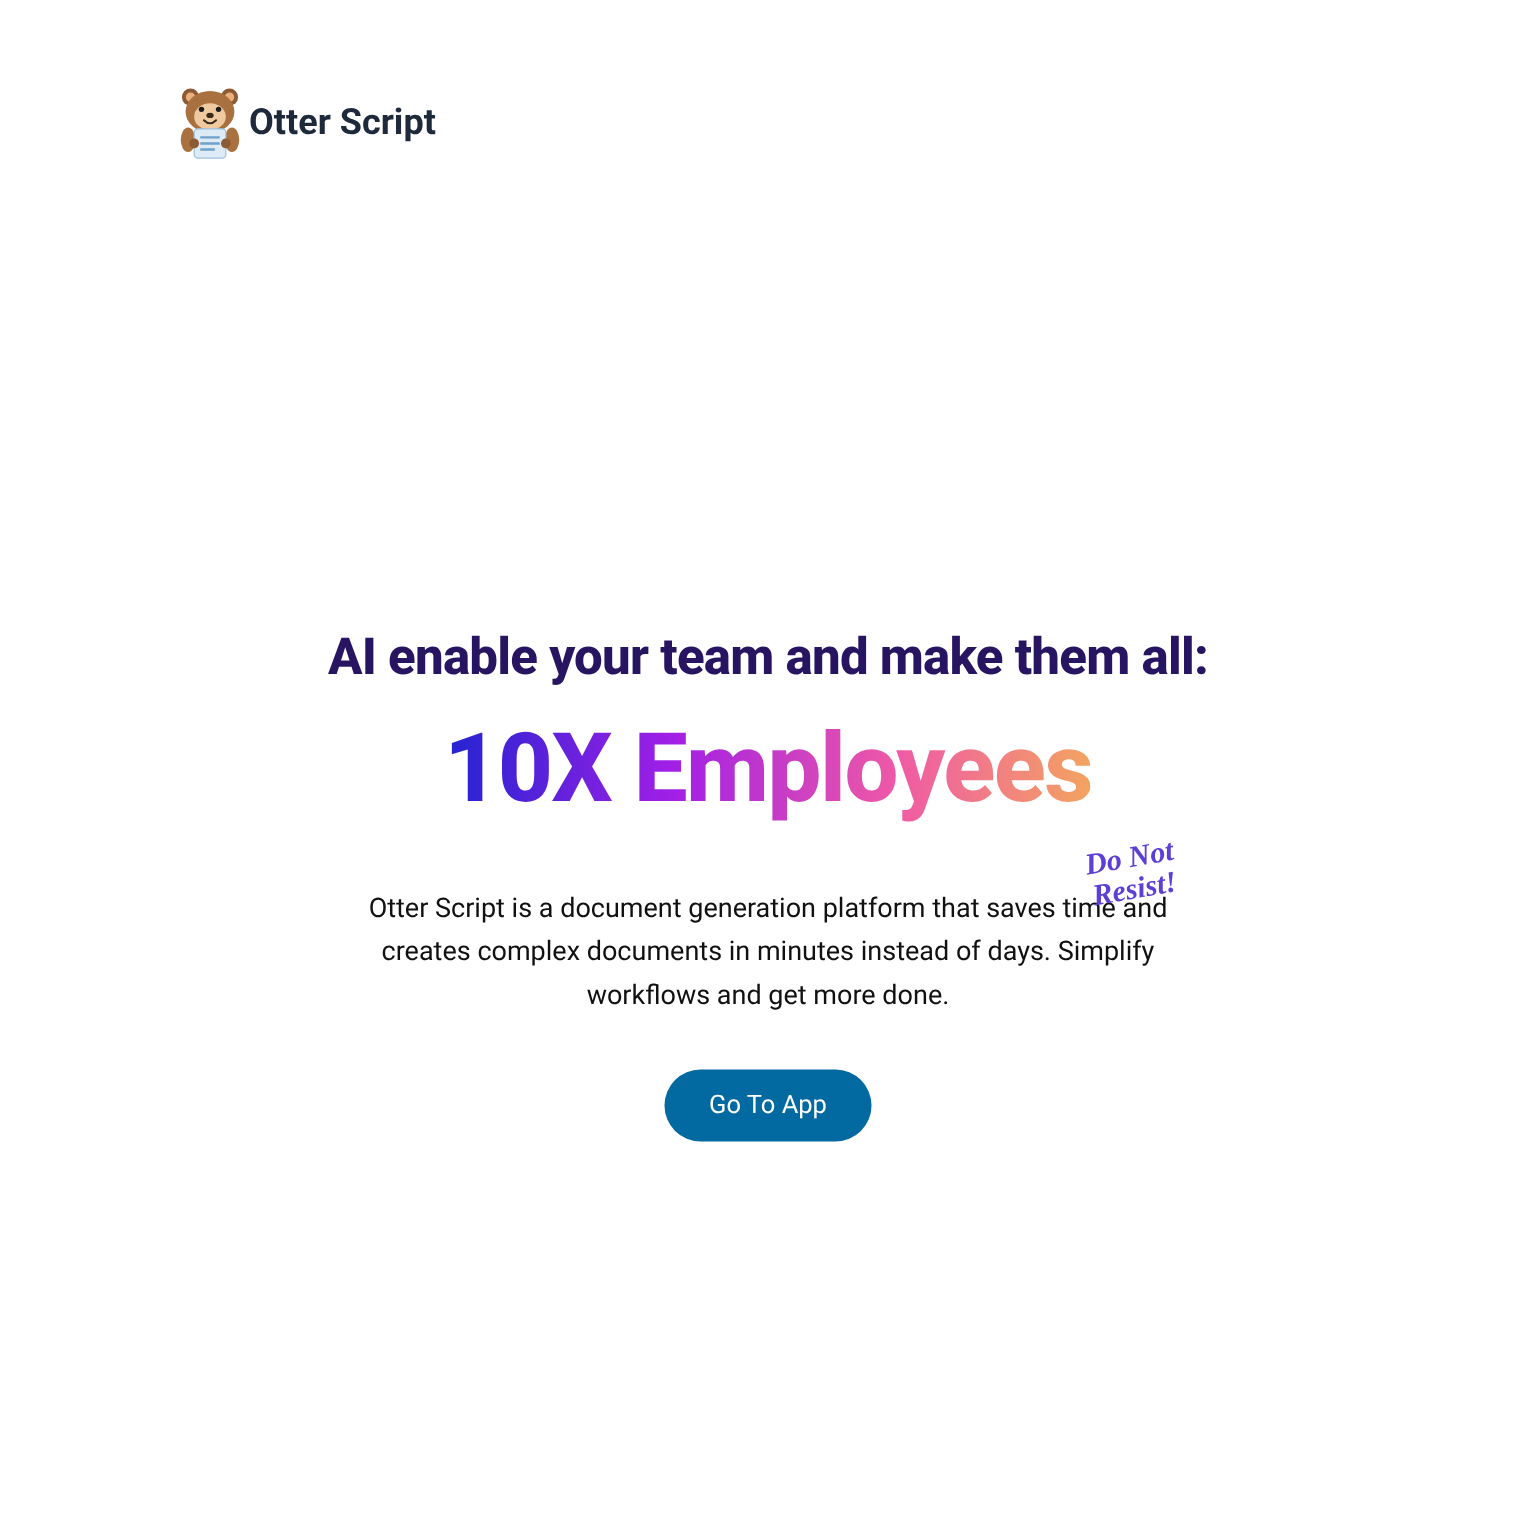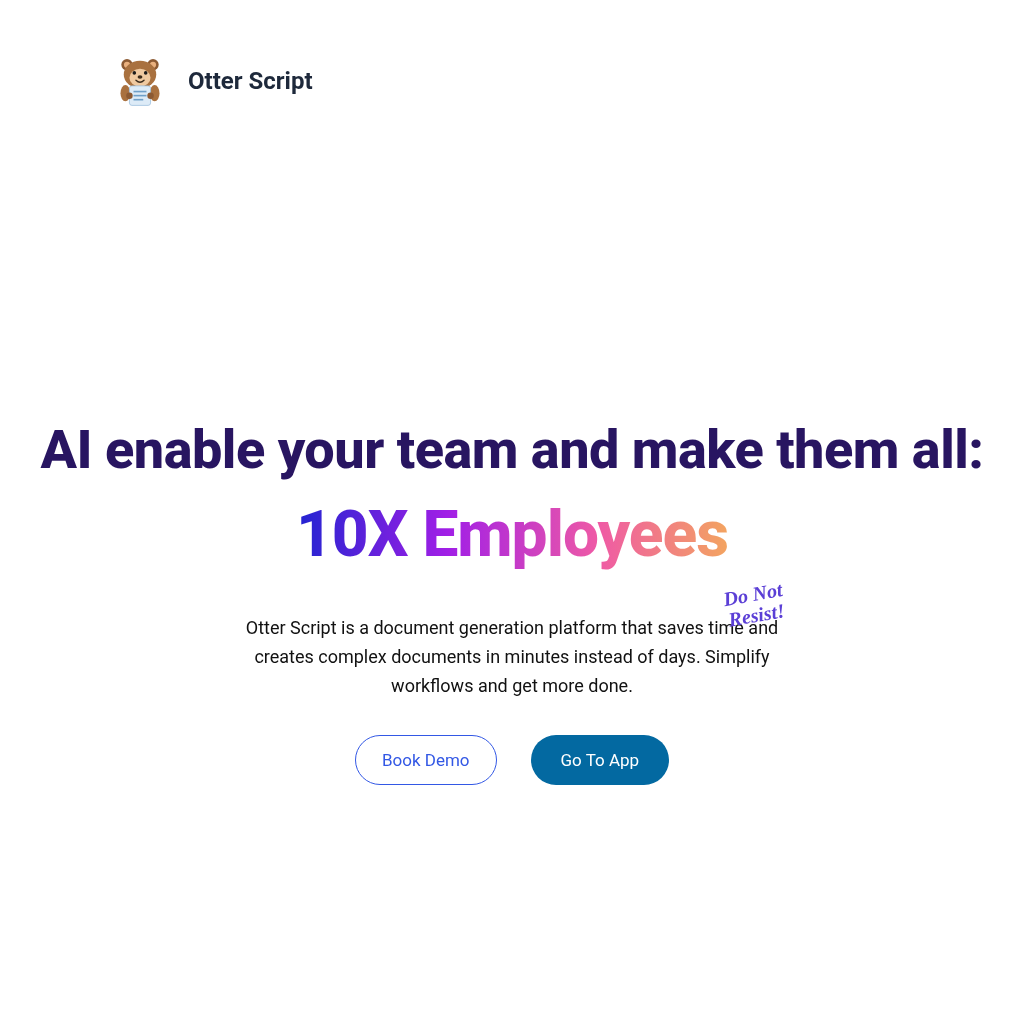--- a/index.html
+++ b/index.html
@@ -1,26 +1,26 @@
 <!DOCTYPE html>
 <html><head>
 <meta charset="utf-8">
 <style>
   * { margin: 0; padding: 0; box-sizing: border-box; }
   html, body { width: 1024px; height: 1024px; background: #fff; font-family: -apple-system, BlinkMacSystemFont, "Segoe UI", Roboto, Helvetica, Arial, sans-serif; color: #111; }
   .page { width: 1024px; height: 1024px; position: relative; }
 
   
-  .header { display: flex; align-items: center; gap: 22px; padding: 55px 0 0 114px; }
+  .header { display: flex; align-items: center; padding: 55px 0 0 114px; }
   .logo { width: 52px; height: 52px; }
   .brand { font-size: 24px; font-weight: 700; color: #1E293B; }
 
   
   .hero { position: absolute; top: 420px; left: 0; width: 1024px; text-align: center; }
-  .headline { font-size: 54px; font-weight: 800; color: #281561; letter-spacing: -0.5px; line-height: 1.1; }
+  .headline { font-size: 34px; font-weight: 800; color: #281561; letter-spacing: -0.5px; line-height: 1.1; }
   .headline-wrap { position: relative; display: block; }
   .subhead-wrap { position: relative; display: inline-block; margin-top: 18px; text-decoration: underline; }
   .subhead { font-size: 64px; font-weight: 800; letter-spacing: -1px;
     background: linear-gradient(90deg, #2224D1 0%, #A11FE6 35%, #EF5AA5 70%, #F3A460 100%);
     -webkit-background-clip: text; background-clip: text; color: transparent; display:inline-block; }
   .scribble { position: absolute; right: -56px; bottom: -54px; font-family: "Comic Sans MS", "Segoe Script", cursive; font-style: italic; font-weight: 600; font-size: 20px; color: #5B3FD6; transform: rotate(-10deg); line-height: 1.05; text-align: center; }
   .desc { max-width: 560px; margin: 42px auto 12px; font-size: 18px; line-height: 1.6; color: #111; }
   .cta-row { display: flex; justify-content: center; gap: 34px; margin-top: 34px; }
   .btn { border-radius: 9999px; font-size: 17px; padding: 14px 26px; cursor: pointer; font-family: inherit; }
   .btn-outline { background: #fff; color: #3358E5; border: 1px solid #3358E5; }
@@ -71,18 +71,17 @@
   </span>
   <div class="subhead-wrap">
     <div class="subhead">10X Employees</div>
     <div class="scribble">
       <span>Do Not</span><br>
       <span>Resist!</span>
     </div>
   </div>
   <p class="desc">Otter Script is a document generation platform that saves time and creates complex documents in minutes instead of days. Simplify workflows and get more done.</p>
   <div class="cta-row">
-    <button class="btn btn-outline">Book Demo</button>
     <button class="btn btn-solid">Go To App</button>
   </div>
 </div>
 
 </div>
 
 </body></html>

